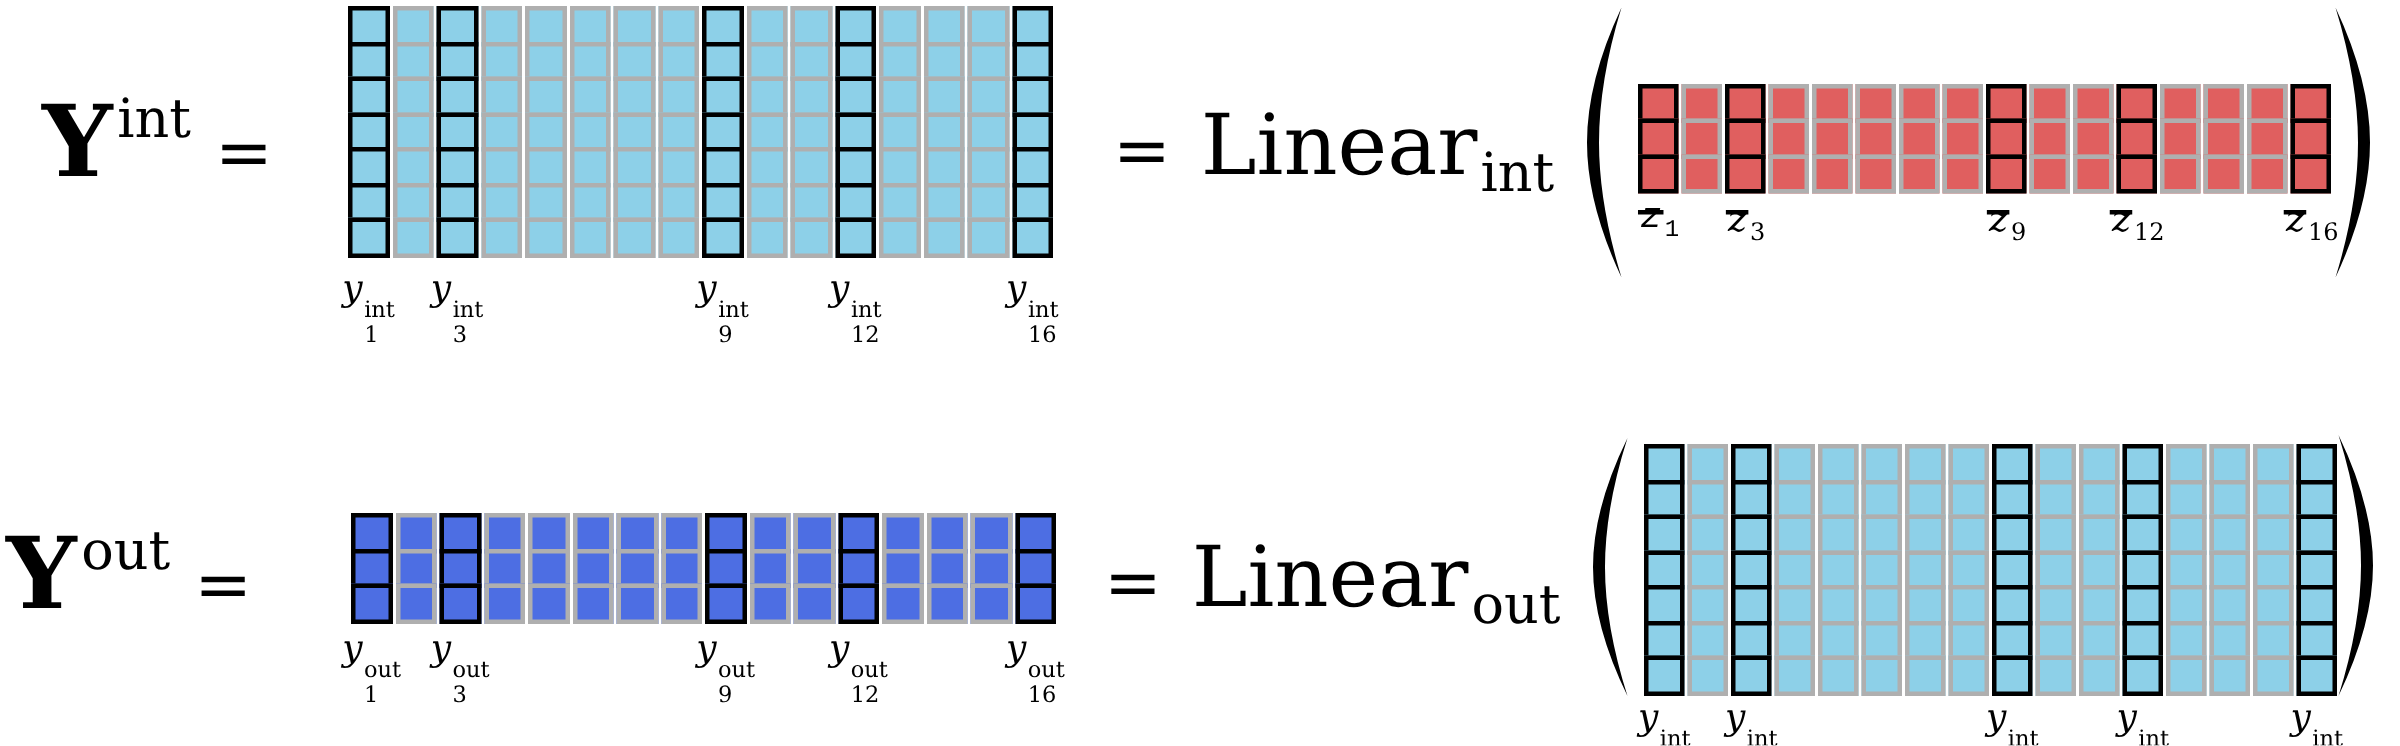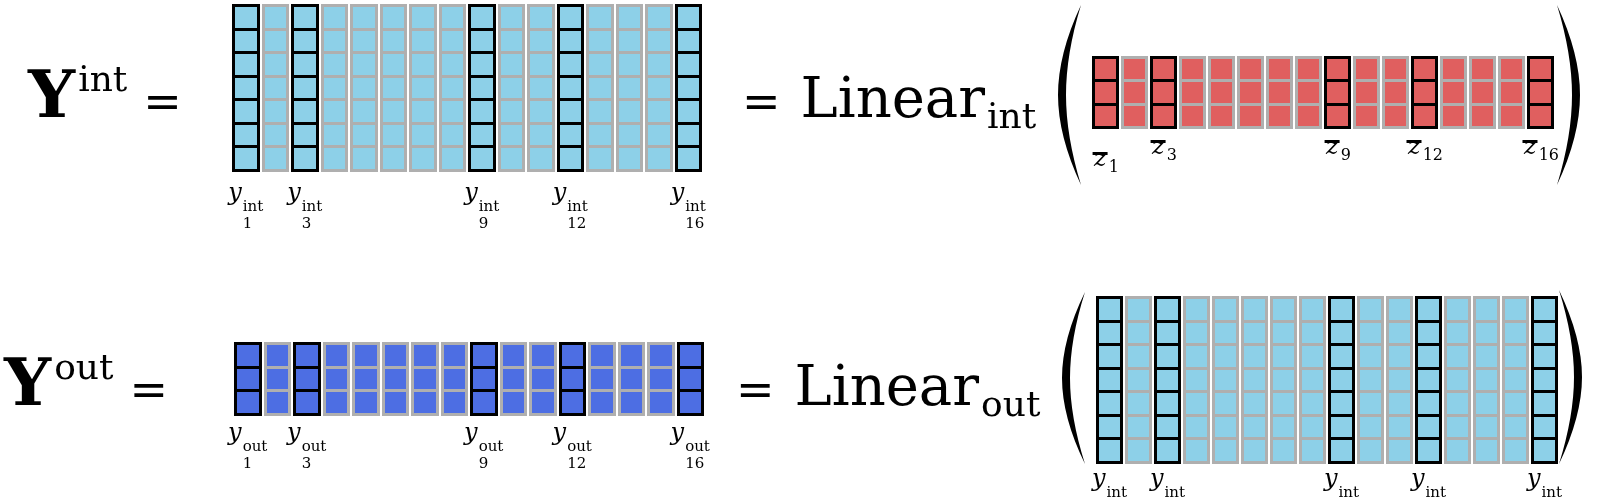--- a/index.html
+++ b/index.html
@@ -329,21 +329,21 @@
           <div class="mcell" style="width: 21px; height: 20.3px; background: rgb(224, 95, 95); border-color: rgb(175, 175, 175);"></div>
           <div class="mcell" style="width: 21px; height: 20.3px; background: rgb(224, 95, 95); border-color: rgb(175, 175, 175);"></div>
           <div class="mcell" style="width: 21px; height: 20.3px; background: rgb(224, 95, 95); border-color: rgb(175, 175, 175);"></div>
         </div>
         <div class="mcol">
           <div class="mcell" style="width: 21px; height: 20.3px; background: rgb(224, 95, 95); border-color: rgb(0, 0, 0);"></div>
           <div class="mcell" style="width: 21px; height: 20.3px; background: rgb(224, 95, 95); border-color: rgb(0, 0, 0);"></div>
           <div class="mcell" style="width: 21px; height: 20.3px; background: rgb(224, 95, 95); border-color: rgb(0, 0, 0);"></div>
         </div>
       </div>
-      <span class="mlabel" style="left: 13.5px; top: 90px;"><span class="zchar"><i>z</i></span><span class="lsub2">1</span></span>
+      <span class="mlabel" style="left: 13.5px; top: 78px; font-family: Liberation Mono, monospace;"><span class="zchar"><i>z</i></span><span class="lsub2">1</span></span>
       <span class="mlabel" style="left: 71.5px; top: 78px;"><span class="zchar"><i>z</i></span><span class="lsub2">3</span></span>
       <span class="mlabel" style="left: 245.5px; top: 78px;"><span class="zchar"><i>z</i></span><span class="lsub2">9</span></span>
       <span class="mlabel" style="left: 332.5px; top: 78px;"><span class="zchar"><i>z</i></span><span class="lsub2">12</span></span>
       <span class="mlabel" style="left: 448.5px; top: 78px;"><span class="zchar"><i>z</i></span><span class="lsub2">16</span></span>
     </div>
 
   <svg class="paren right" style="left:1552px;top:2px" width="36" height="186" viewBox="0 0 36 186">
     <path d="M31 3 Q8 52 8 93 Q8 134 31 183 Q16 134 16 93 Q16 52 31 3 Z" fill="#000"></path>
   </svg>
 

